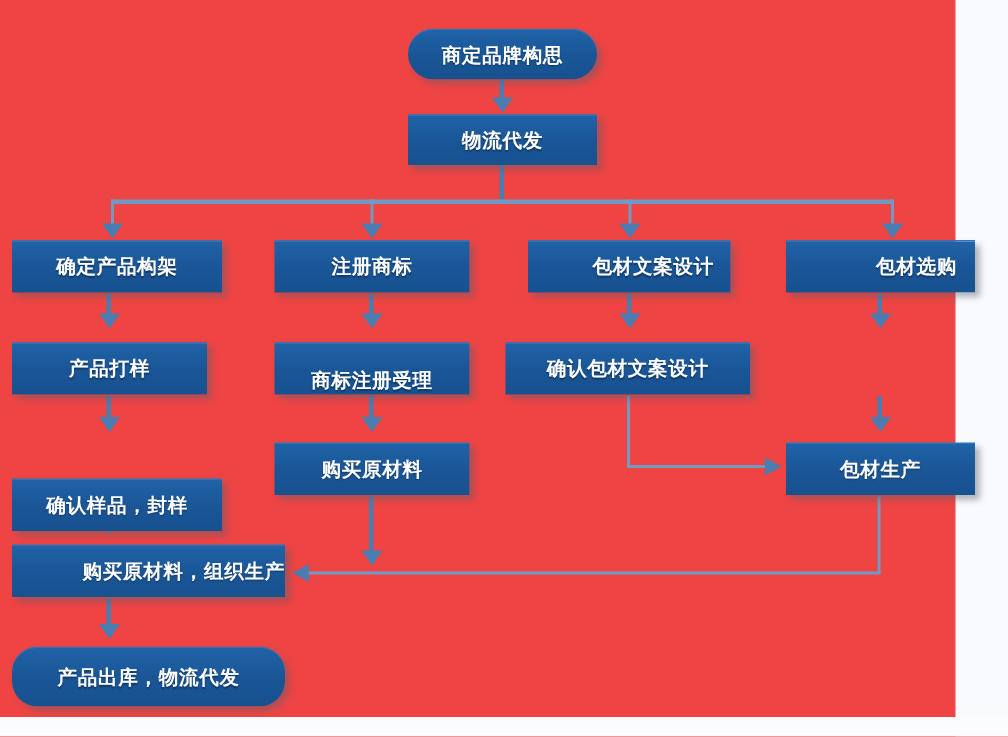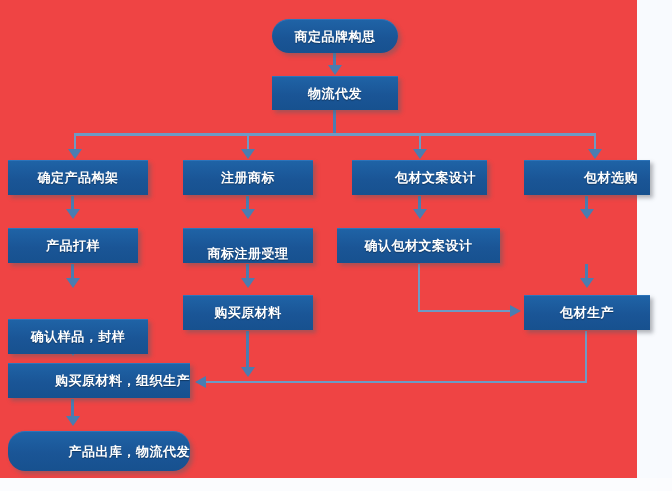--- a/index.html
+++ b/index.html
@@ -197,17 +197,17 @@
   </div>
 
   <div class="node" style="left:524px; top:295px; width:126px; height:35px;">
     <span>包材生产</span>
   </div>
 
   <div class="node" style="left:8px; top:363px; width:182px; height:35px;justify-content:flex-end;">
     <span>购买原材料，组织生产</span>
   </div>
 
-  <div class="node round" style="left:8px; top:431px; width:182px; height:40px;justify-content:flex-end;">
+  <div class="node round" style="left:8px; top:431px; width:182px; height:40px;">
     <span>产品出库，物流代发</span>
   </div>
 
 </div>
 
 </body></html>

